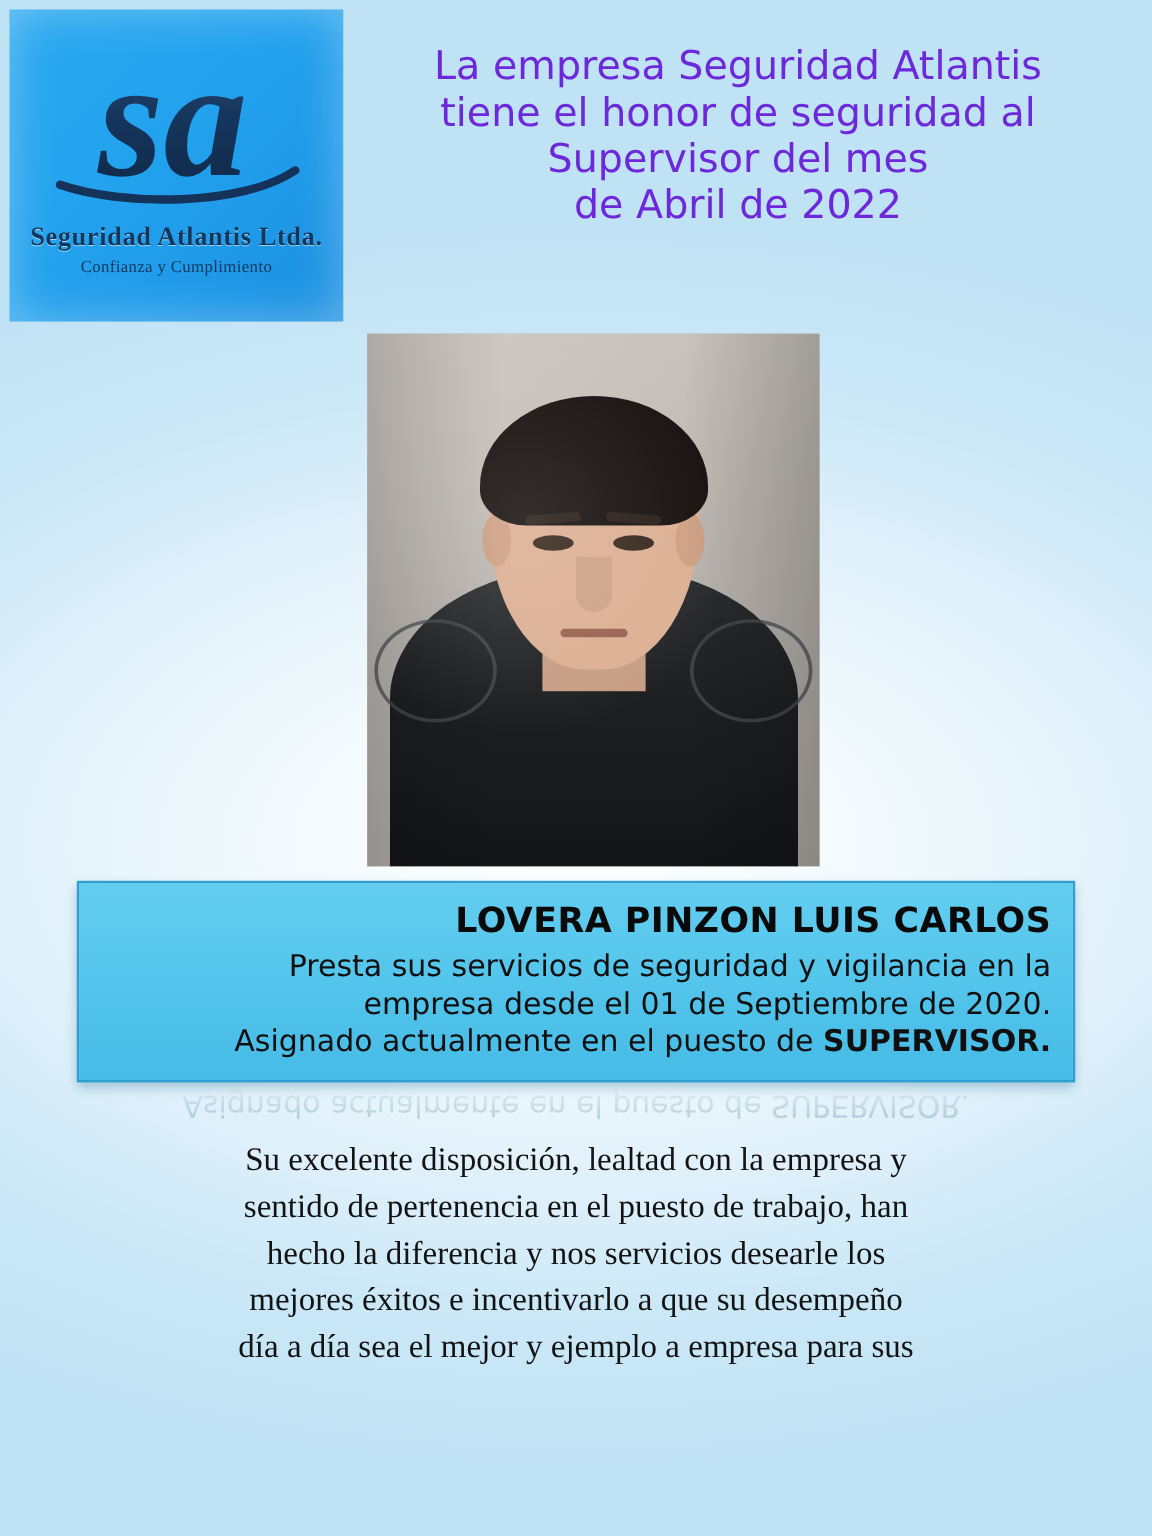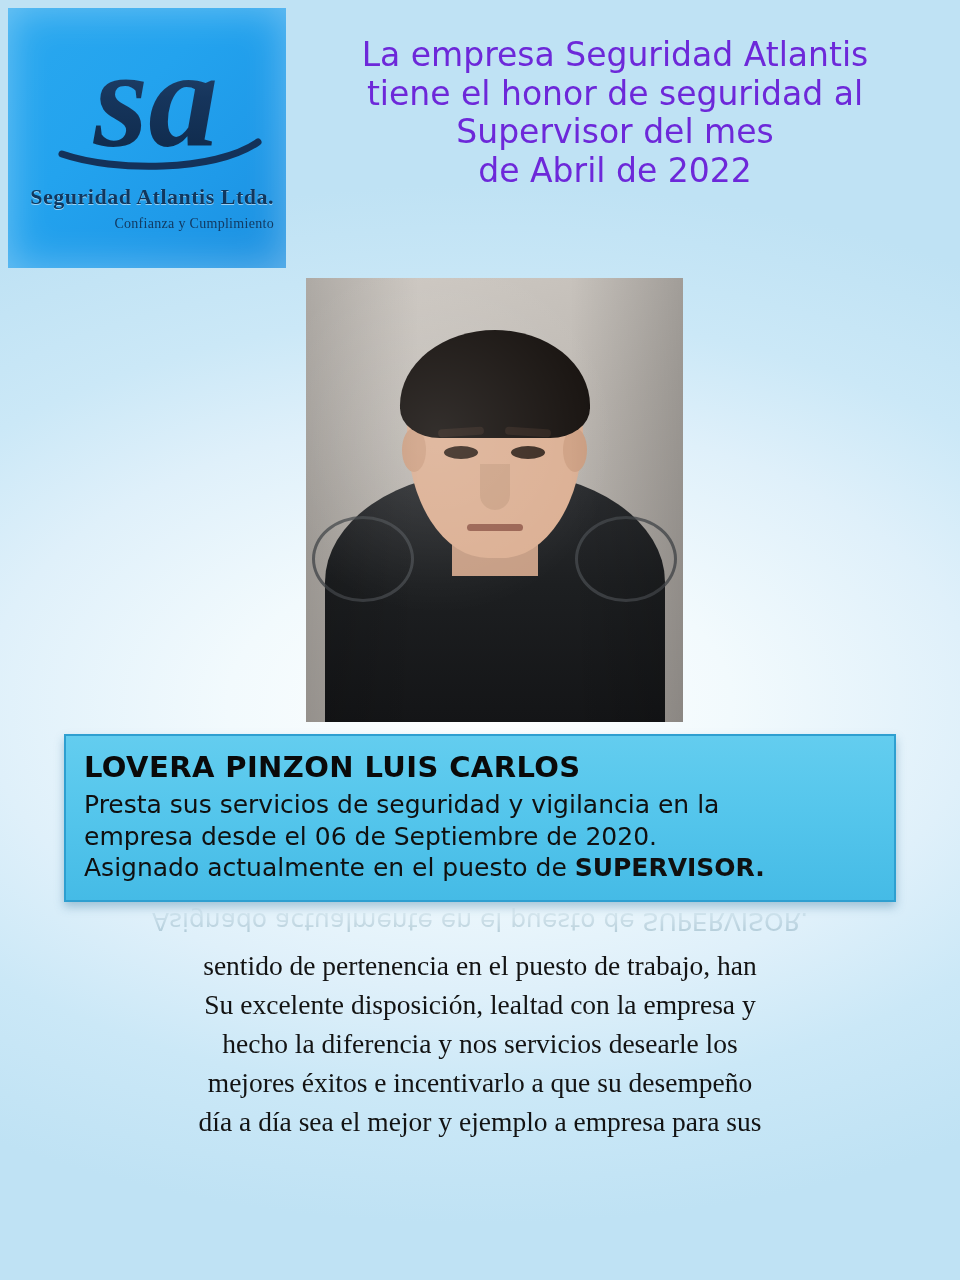--- a/index.html
+++ b/index.html
@@ -30,21 +30,21 @@
     width: 278px;
     height: 260px;
     background: linear-gradient(135deg, #2aa8ef 0%, #23a3ee 40%, #1f9ae9 70%, #1b8fe0 100%);
     box-shadow: inset 0 0 40px rgba(255,255,255,0.35);
   }
   .logo-inner {
     position: absolute;
     inset: 10px 12px 12px 12px;
     display: flex;
     flex-direction: column;
-    align-items: flex-end;
+    align-items: center;
     justify-content: flex-start;
   }
   .logo-mark {
     position: relative;
     width: 230px;
     height: 160px;
     margin-top: 4px;
   }
   .logo-mark svg { display: block; }
   .logo-name {
@@ -226,21 +226,21 @@
     left: 64px;
     top: 734px;
     width: 832px;
   }
   .banner {
     position: relative;
     background: linear-gradient(180deg, #63cdef 0%, #55c6ec 45%, #45bbe6 100%);
     border: 2px solid #2e9fd0;
     box-shadow: 0 5px 9px rgba(40,110,150,0.35);
     padding: 14px 18px 16px 18px;
-    text-align: left;
+    text-align: right;
   }
   .banner-name {
     font-family: "DejaVu Sans", sans-serif;
     font-weight: bold;
     font-size: 29px;
     color: #0a0a0a;
     letter-spacing: 0.4px;
     margin-bottom: 5px;
   }
   .banner-line {
@@ -332,31 +332,31 @@
       <div class="ph-nose"></div>
       <div class="ph-mouth"></div>
     </div>
     <div class="ph-shadow"></div>
   </div>
 
   <div class="banner-wrap">
     <div class="banner">
       <div class="banner-name">LOVERA PINZON LUIS CARLOS</div>
       <div class="banner-line">Presta sus servicios de seguridad y vigilancia en la</div>
-      <div class="banner-line">empresa desde  el 06 de Septiembre de 2020.</div>
+      <div class="banner-line">empresa desde  el 01 de Septiembre de 2020.</div>
       <div class="banner-line">
         <span>Asignado actualmente en el puesto de </span><b>SUPERVISOR.</b>
       </div>
     </div>
     <div class="banner-reflection">
       <div class="refl-text">Asignado actualmente en el puesto de SUPERVISOR.</div>
     </div>
   </div>
 
   <div class="body-text">
+    <span class="l">Su excelente disposición, lealtad con la empresa y</span>
     <span class="l">sentido de pertenencia en el puesto de trabajo, han</span>
-    <span class="l">Su excelente disposición, lealtad con la empresa y</span>
     <span class="l">hecho la diferencia y nos servicios desearle los</span>
     <span class="l">mejores éxitos e incentivarlo a que su desempeño</span>
     <span class="l">día a día sea el mejor y  ejemplo a empresa para sus</span>
   </div>
 
 </div>
 
 </body></html>

